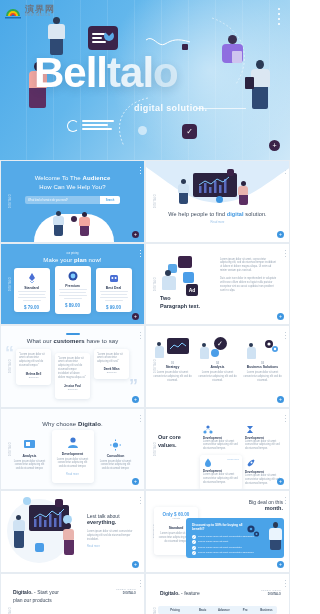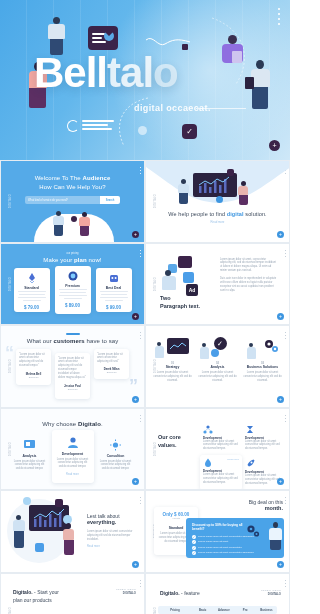--- a/index.html
+++ b/index.html
@@ -86,20 +86,33 @@
 </style>
 </head>
 <body>
 
 <div class="page">
 
   <div class="hero">
     <div class="hero-glow"></div>
     <div class="hero-stripes"></div>
 
+    <div style="position:absolute;left:4px;top:3px;display:flex;align-items:center;gap:3px;z-index:9;">
+      <svg width="18" height="16" viewBox="0 0 18 16">
+        <path d="M2 13 A7 7 0 0 1 16 13 Z" fill="#2fa84f"></path>
+        <path d="M4 13 A5 5 0 0 1 14 13 Z" fill="#f2c200"></path>
+        <path d="M6 13 A3 3 0 0 1 12 13 Z" fill="#e8452c"></path>
+        <path d="M7.5 13 A1.5 1.5 0 0 1 10.5 13 Z" fill="#1d6fb8"></path>
+        <path d="M1 14 h16 v1.5 h-16 z" fill="#1d6fb8"></path>
+      </svg>
+      <div style="line-height:1;">
+        <div style="font-size:9px;font-weight:700;color:#6c7480;letter-spacing:1px;">演界网</div>
+        <div style="font-size:2.6px;color:#8b939e;letter-spacing:.6px;margin-top:1px;">WWW.YANJ.CN</div>
+      </div>
+    </div>
 
     <div class="card-dark">
       <i></i>
         <i></i>
         <i></i>
         <span class="pac"></span>
     </div>
 
     <svg class="wave" viewBox="0 0 46 14">
       <path d="M1 4 C8 -2 13 12 20 8 C27 4 32 2 45 6" stroke="#fff" stroke-width="1" fill="none"></path>
@@ -129,21 +142,21 @@
       <div style="width:10px;height:12px;background:#cfc4ef;margin-left:10px;margin-top:-12px;border-radius:1px;"></div>
     </div>
     <div class="person" style="right:20px;top:60px;">
       <div class="p-head" style="width:8px;height:9px;background:#2b3a55;margin-left:5px;"></div>
       <div class="p-body" style="width:19px;height:18px;background:#dbe7f2;border-radius:4px 4px 0 0;"></div>
       <div class="p-legs" style="width:16px;height:22px;background:#2f4a74;margin-left:1px;"></div>
       <div style="width:9px;height:12px;background:#2b2340;margin-left:-6px;margin-top:-32px;border-radius:1px;"></div>
     </div>
 
     <div class="hero-title"><span>Bell</span><span class="fade1">tal</span><span class="fade2">o</span></div>
-    <div class="hero-sub">digital occaecat.</div>
+    <div class="hero-sub">digital solution.</div>
     <div class="hero-rule"></div>
 
     <div class="ring"></div>
     <div class="lines-w">
       <b style="width:32px;"></b>
         <b style="width:26px;"></b>
         <b style="width:30px;"></b>
     </div>
     <div class="dot-ck"></div>
     <div class="badge-dark">✓</div>

